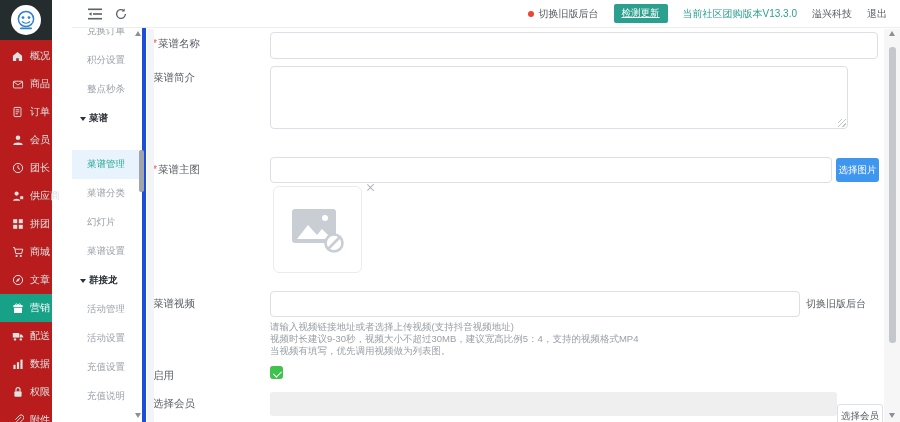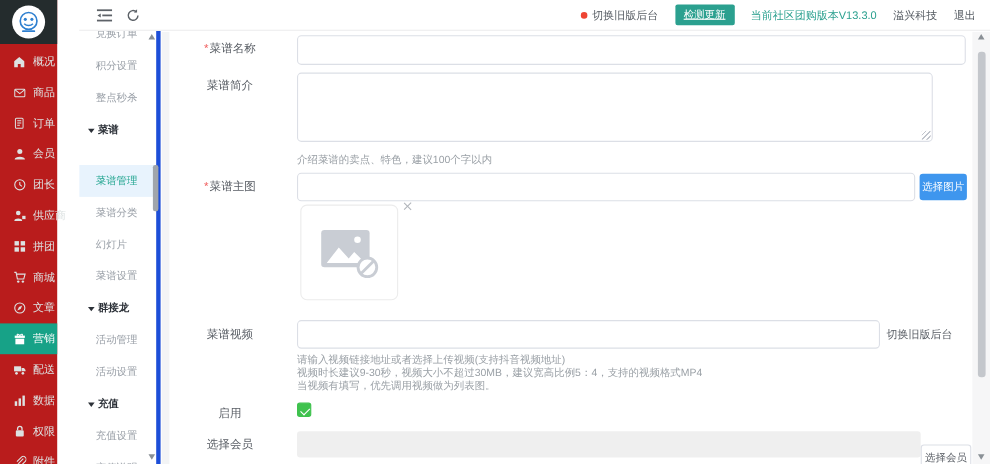--- a/index.html
+++ b/index.html
@@ -39,21 +39,21 @@
   .switch-old { display: flex; align-items: center; gap: 5px; cursor: pointer; }
   .alert-dot { width: 6px; height: 6px; border-radius: 50%; background: #ee4433; }
   .update-btn { background: #2ba08f; color: #fff; font-size: 9.5px; padding: 3px 8px; border-radius: 2px; cursor: pointer; }
   .version-text { color: #2ba08f; }
   .company-text { color: #565c63; }
   .logout-text { cursor: pointer; }
 
   
   #content { position: absolute; left: 147px; top: 28px; width: 737px; height: 394px; background: #fff; }
   #content-gutter { position: absolute; left: 147px; top: 29px; width: 7px; height: 393px; background: #f3f4f5; z-index: 2; }
-  .f-label { position: absolute; width: 112px; left: 6px; text-align: center; font-size: 10.5px; color: #585d64; }
+  .f-label { position: absolute; width: 112px; left: 6px; text-align: left; font-size: 10.5px; color: #585d64; }
   .req-mark { color: #f05b5b; margin-right: 1px; }
   .txt-input { position: absolute; height: 27px; border: 1px solid #dcdfe6; border-radius: 4px; background: #fff; font-size: 10px; padding: 0 6px; color: #333; outline: none; }
   .txt-area { position: absolute; border: 1px solid #dcdfe6; border-radius: 4px; background: #fff; font-size: 10px; padding: 4px 6px; color: #333; resize: none; outline: none; }
   .resize-handle { position: absolute; width: 8px; height: 8px;
     background: repeating-linear-gradient(-45deg, transparent 0 2px, #c0c4cc 2px 3px); }
   .hint { position: absolute; font-size: 9.5px; color: #9aa0a6; white-space: nowrap; }
   .blue-btn { position: absolute; background: #3e96ee; color: #fff; font-size: 9.5px; border: none; border-radius: 3px; width: 43px; height: 24px; display: flex; align-items: center; justify-content: center; cursor: pointer; }
   .preview-card { position: absolute; width: 89px; height: 87px; border: 1px solid #ececec; border-radius: 6px; background: #fff; display: flex; align-items: center; justify-content: center; }
   .close-x { position: absolute; width: 9px; height: 9px; cursor: pointer; }
   .close-x::before, .close-x::after { content: ""; position: absolute; left: 4px; top: 0; width: 1.4px; height: 9px; background: #b0b4ba; }
@@ -258,24 +258,20 @@
         </div>
         <div class="sub-item group">
           <span class="caret-down"></span>
           <span>群接龙</span>
         </div>
         <div class="sub-item link">
           <span>活动管理</span>
         </div>
         <div class="sub-item link">
           <span>活动设置</span>
-        </div>
-        <div class="sub-item group">
-          <span class="caret-down"></span>
-          <span>充值</span>
         </div>
         <div class="sub-item link">
           <span>充值设置</span>
         </div>
         <div class="sub-item link">
           <span>充值说明</span>
         </div>
       </div>
   </div>
   <div id="sub-scroll-up" class="scroll-up"></div>
@@ -310,21 +306,20 @@
   <main id="content">
 
     <div class="f-label" style="top:9px">
       <span class="req-mark">*</span><span>菜谱名称</span>
     </div>
     <input class="txt-input" style="left: 123px; top: 4px; width: 608px;" value="">
 
     <div class="f-label" style="top:43px"><span>菜谱简介</span></div>
     <textarea class="txt-area" style="left: 123px; top: 38px; width: 578px; height: 63px;"></textarea>
     <div class="resize-handle" style="left:691px;top:91px"></div>
-    <div class="hint" style="left:123px;top:111px">介绍菜谱的卖点、特色，建议100个字以内</div>
 
     <div class="f-label" style="top:135px">
       <span class="req-mark">*</span><span>菜谱主图</span>
     </div>
     <input class="txt-input" style="left: 123px; top: 129px; width: 562px; height: 26px;" value="">
     <div class="blue-btn" style="left: 689px; top: 130px; background: rgb(62, 150, 238);">选择图片</div>
 
     <div class="preview-card" style="left:126px;top:158px">
       <svg width="58" height="48" viewBox="0 0 58 48">
         <rect x="3" y="3" width="44" height="34" rx="3" fill="#c9cdd4"></rect>

